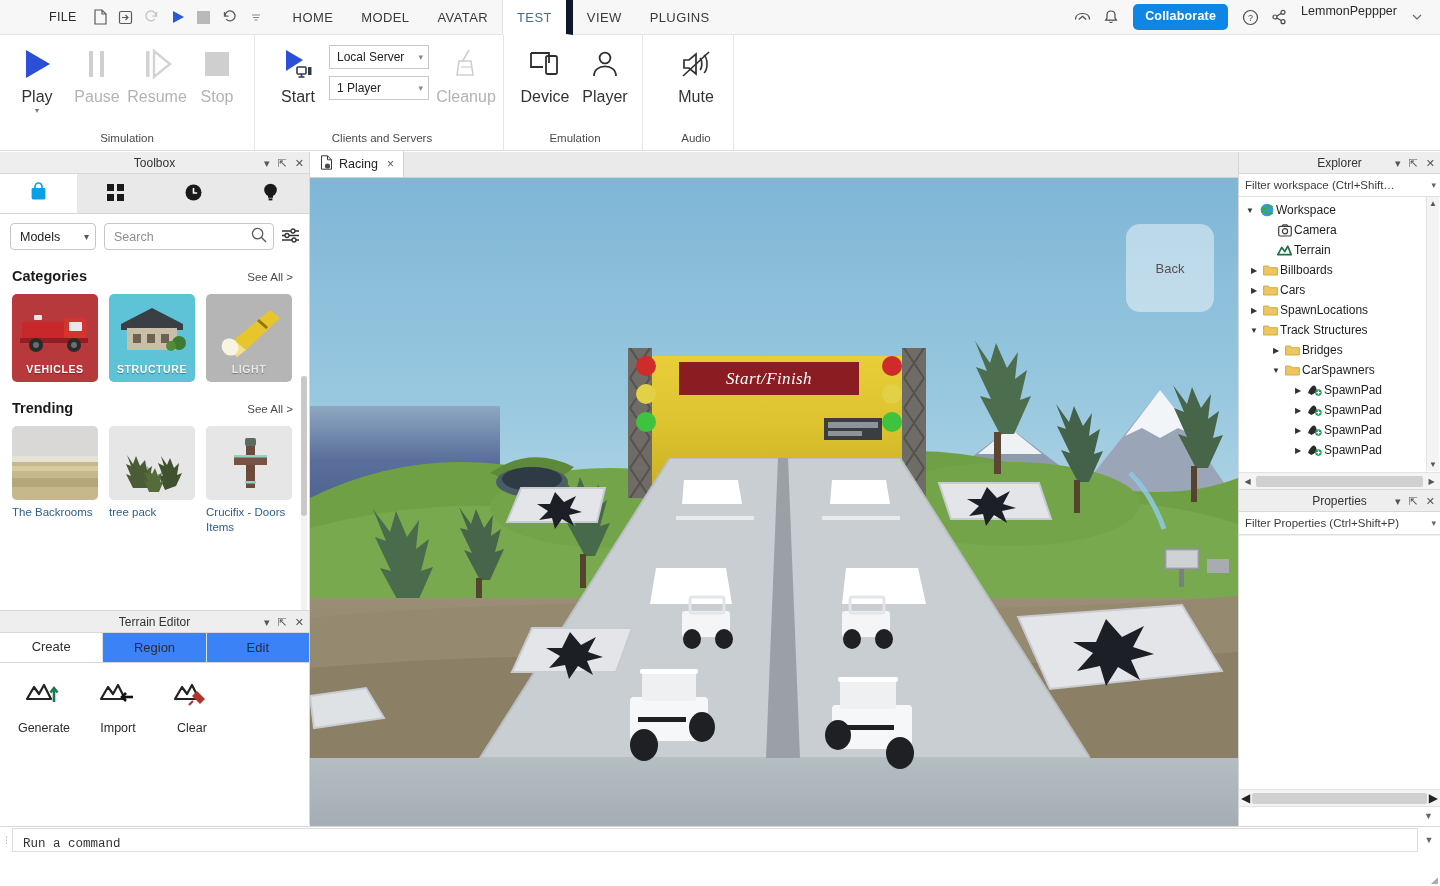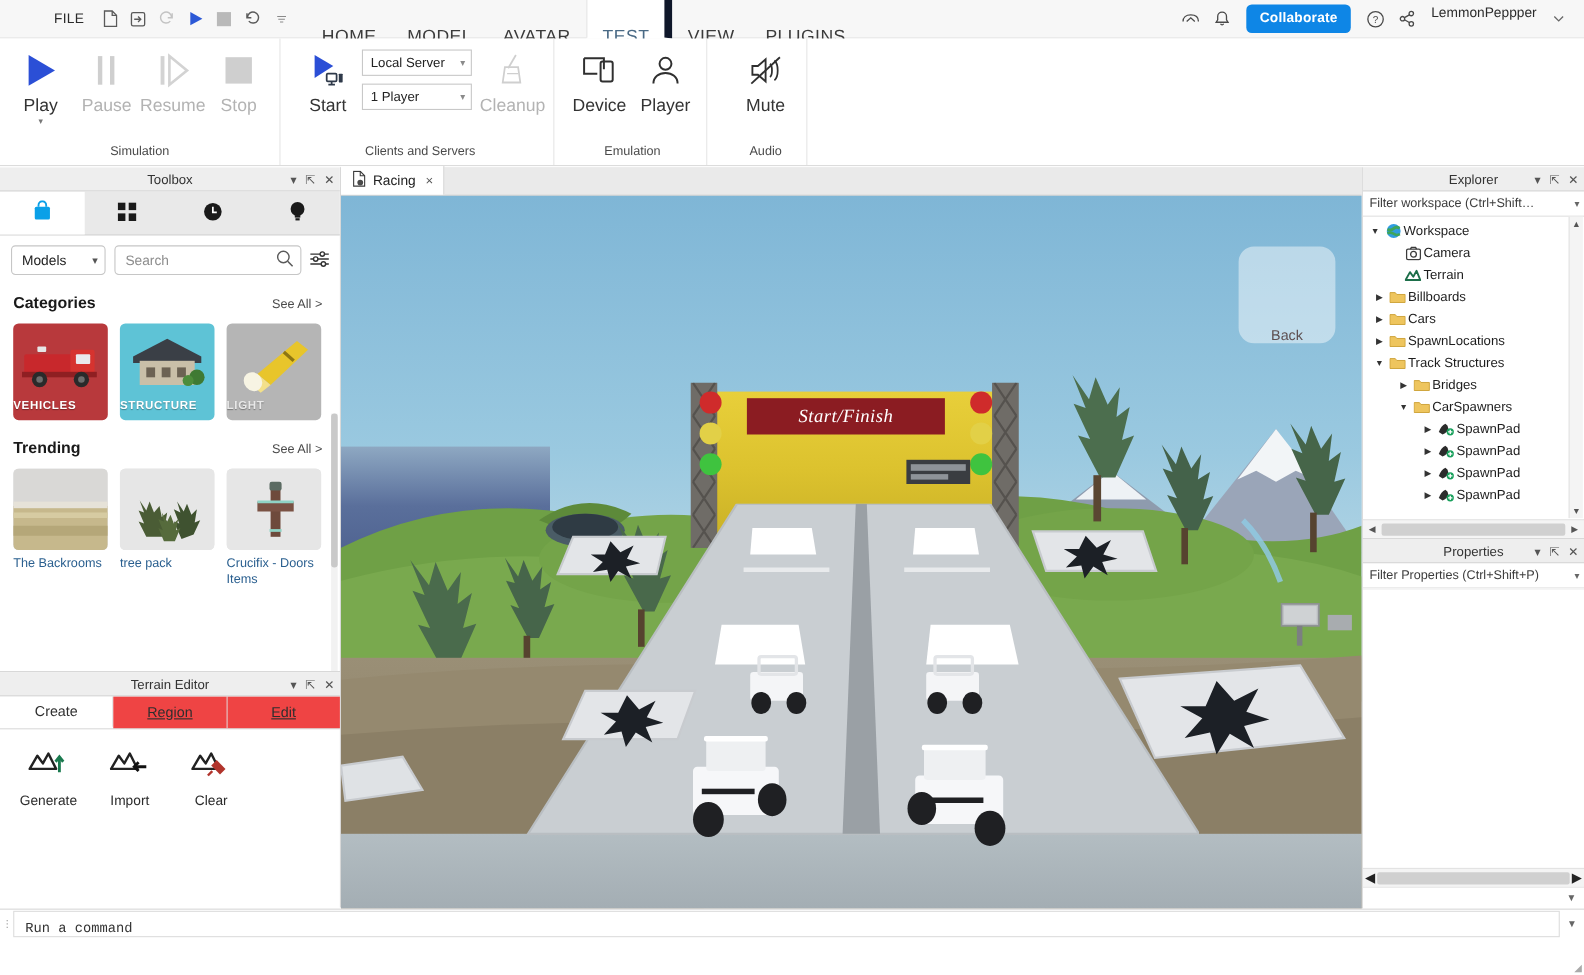--- a/index.html
+++ b/index.html
@@ -23,21 +23,21 @@
   .menu-file {
     font-size: 12.5px; color: #2b2b2b; padding: 0 10px 0 14px; letter-spacing: .3px; margin-left: 35px;
   }
   .qa-btn {
     width: 26px; height: 26px; display: flex; align-items: center; justify-content: center;
     color: #5a5a5a;
   }
   .qa-btn.dim { color: #c3c3c3; }
   .ribbon-tabs { display: flex; align-items: flex-end; height: 35px; margin-left: 10px; }
   .rtab {
-    padding: 16px 14px; height: 35px; line-height: 35px; font-size: 16px;
+    padding: 0 14px; height: 35px; line-height: 35px; font-size: 13px;
     color: #3a3a3a; letter-spacing: .4px;
   }
   .rtab.active {
     background: #ffffff; color: #4a6a85; border-left: 1px solid #e3e3e3;
     border-right: 7px solid #0f172a; border-bottom: 1px solid #ffffff;
   }
   .menu-right { margin-left: auto; display: flex; padding-right: 10px; gap: 3px; }
   .icon-btn {
     width: 26px; height: 26px; display: flex; align-items: center; justify-content: center;
     color: #4a4a4a;
@@ -110,21 +110,21 @@
   .tb-body { padding: 6px 12px 0 12px; position: relative; }
   .sec-head { display: flex; align-items: baseline; margin: 4px 4px 10px 0; }
   .sec-title { font-size: 14.5px; font-weight: bold; color: #1a1a1a; }
   .see-all { margin-left: auto; font-size: 11.5px; color: #4a4a4a; }
   .cat-row { display: flex; gap: 11px; }
   .cat-card {
     width: 86px; height: 88px; border-radius: 5px; position: relative; overflow: hidden;
     display: flex; align-items: flex-end; justify-content: center;
   }
   .cat-card .cat-label {
-    width: 100%; text-align: left; font-size: 10.5px; font-weight: bold; color: #fff;
+    width: 100%; text-align: center; font-size: 10.5px; font-weight: bold; color: #fff;
     letter-spacing: .6px; padding-bottom: 7px; text-shadow: 0 1px 1px rgba(0,0,0,.35);
   }
   .cat-art { position: absolute; left: 0; top: 2px; width: 86px; height: 66px; }
   .trend-row { display: flex; gap: 11px; }
   .trend-card { width: 86px; }
   .trend-thumb {
     width: 86px; height: 74px; border-radius: 5px; background: #e6e6e6; overflow: hidden; position: relative;
   }
   .trend-name {
     font-size: 11.5px; color: #2a5f8f; line-height: 15px; margin-top: 5px; word-wrap: break-word;
@@ -138,21 +138,21 @@
   .terrain {
     position: absolute; left: 0; top: 610px; width: 310px; height: 215px;
     background: #ffffff; border-right: 1px solid #d8d8d8; border-top: 1px solid #d8d8d8;
   }
   .te-tabs { display: flex; height: 30px; border-bottom: 1px solid #d4d4d4; background: #fff; }
   .te-tab {
     flex: 1; display: flex; align-items: center; justify-content: center; font-size: 13px;
     color: #2e2e2e; border-right: 1px solid #e0e0e0;
   }
   .te-tab.active { border-bottom: 2px solid #ffffff; font-weight: normal; }
-  .te-tab:not(.active) { background: #ef4444; text-decoration: underline; }
+  .te-tab:not(.active) { background: #3b82f6; }
   .te-body { display: flex; padding: 14px 6px 0 10px; gap: 6px; }
   .te-btn {
     width: 68px; display: flex; flex-direction: column; align-items: center; color: #2b2b2b;
   }
   .te-btn .te-lbl { font-size: 12.5px; margin-top: 11px; }
 
   
   .center { position: absolute; left: 310px; top: 152px; width: 928px; height: 674px; background: #f0f0f0; }
   .tabstrip { height: 26px; background: #eaeaea; border-bottom: 1px solid #d2d2d2; display: flex; align-items: flex-end; }
   .doc-tab {
@@ -188,21 +188,21 @@
   }
   .yellow-wall {
     position: absolute; left: 332px; top: 178px; width: 265px; height: 130px;
     background: linear-gradient(180deg,#e8cf3a 0%, #dcc22e 55%, #cbb227 100%);
   }
   .gantry { position: absolute; width: 24px; background: #6d6a66; }
   .light-pod { position: absolute; width: 20px; height: 20px; border-radius: 50%; }
   .navcube {
     position: absolute; right: 24px; top: 46px; width: 88px; height: 88px;
     background: rgba(255,255,255,.45); border-radius: 14px;
-    display: flex; align-items: flex-end; justify-content: center;
+    display: flex; align-items: center; justify-content: center;
   }
   .navcube span { color: #5d4f50; font-size: 13px; }
 
   
   .right-dock { position: absolute; left: 1238px; top: 152px; width: 202px; height: 674px; background: #fff;
                 border-left: 1px solid #d8d8d8; }
   .explorer { height: 338px; border-bottom: 1px solid #d8d8d8; position: relative; }
   .filter-row {
     height: 23px; border-bottom: 1px solid #e0e0e0; display: flex; align-items: center;
     padding: 0 4px 0 6px; background: #fff;

